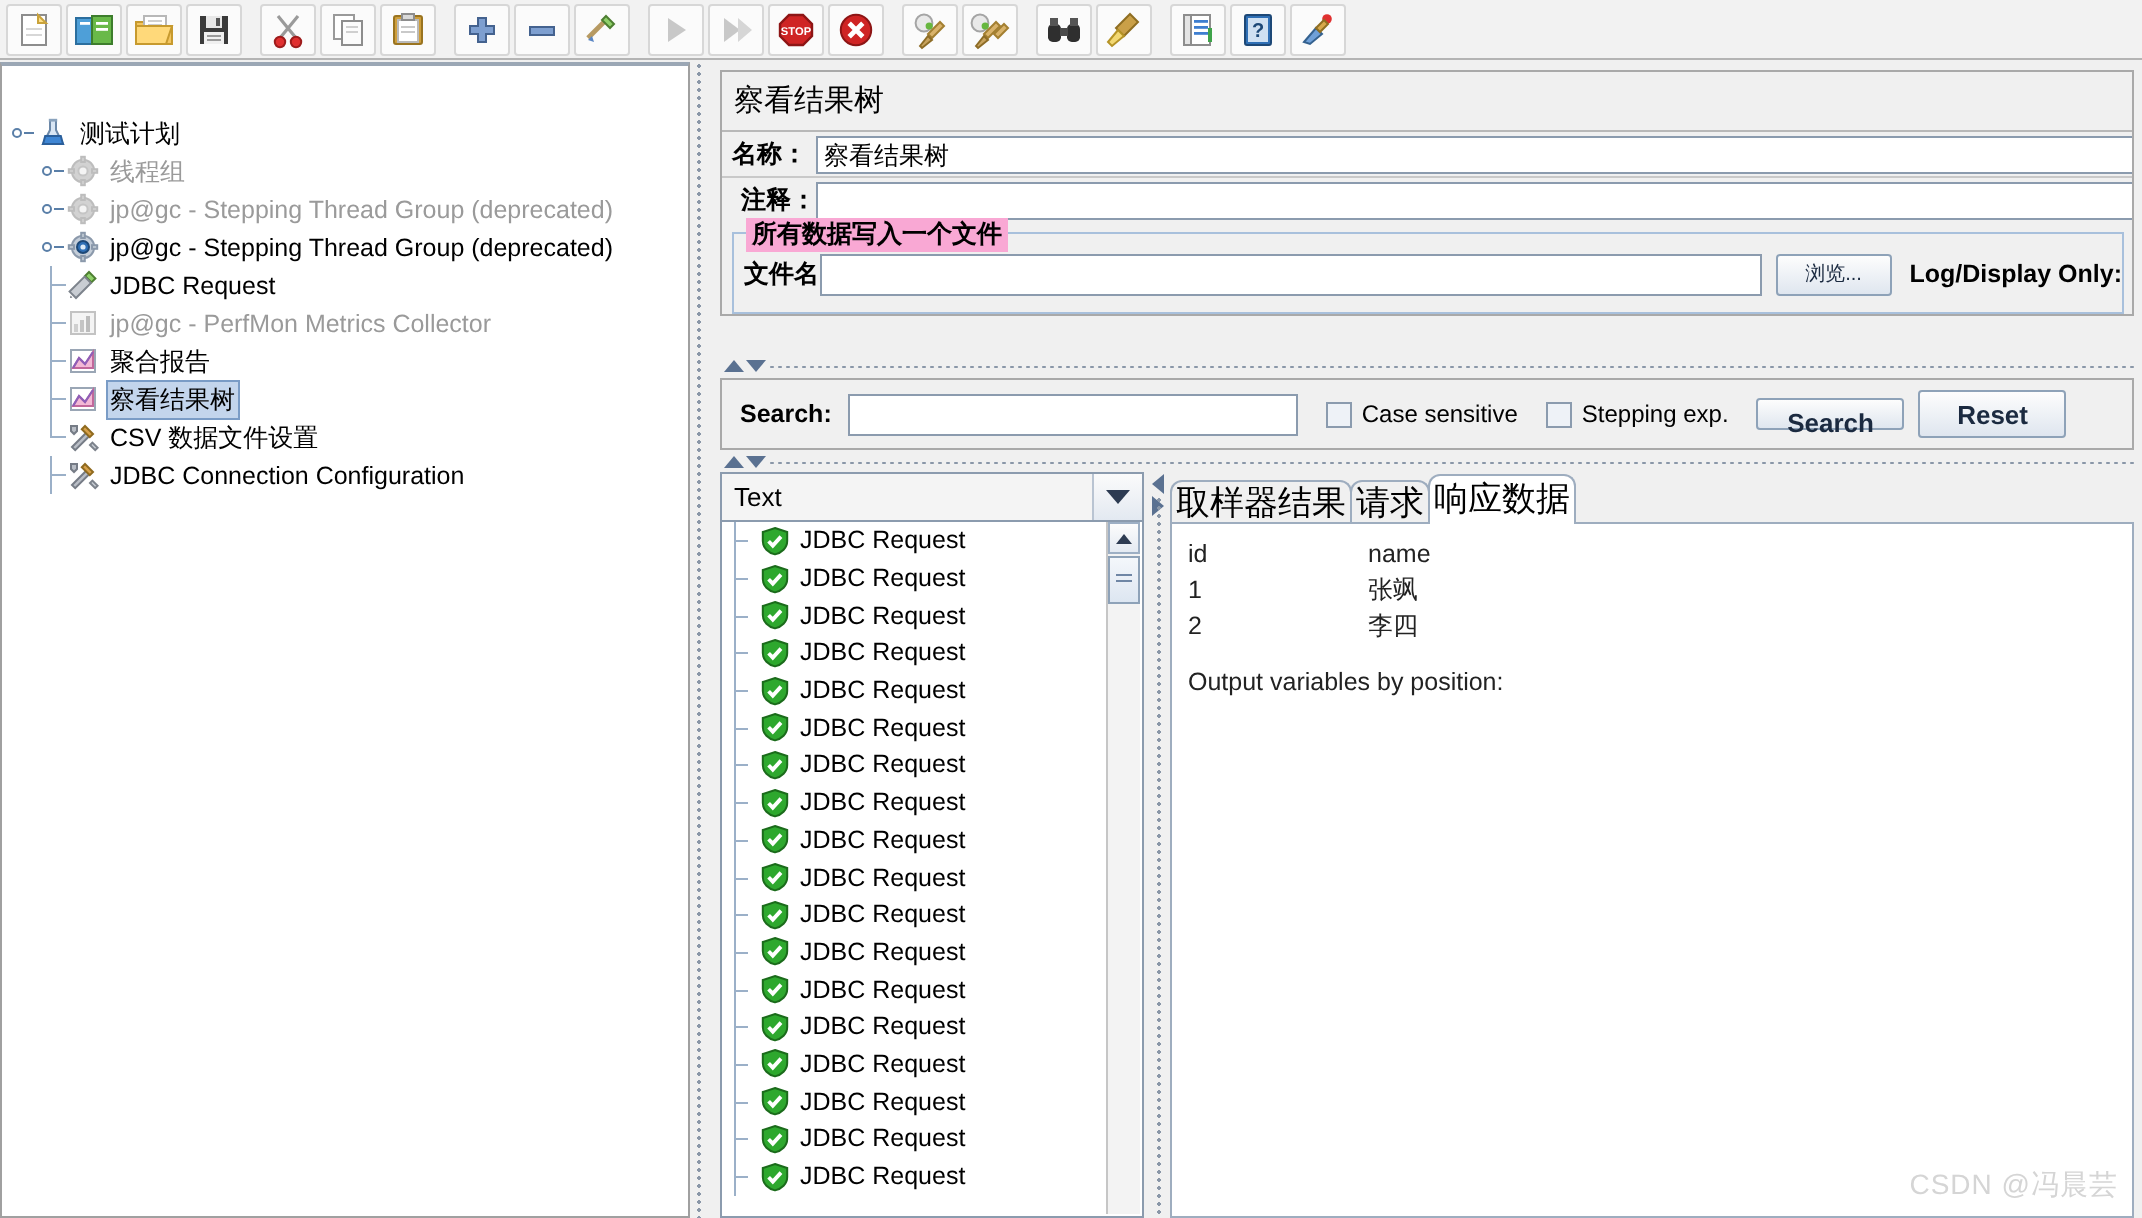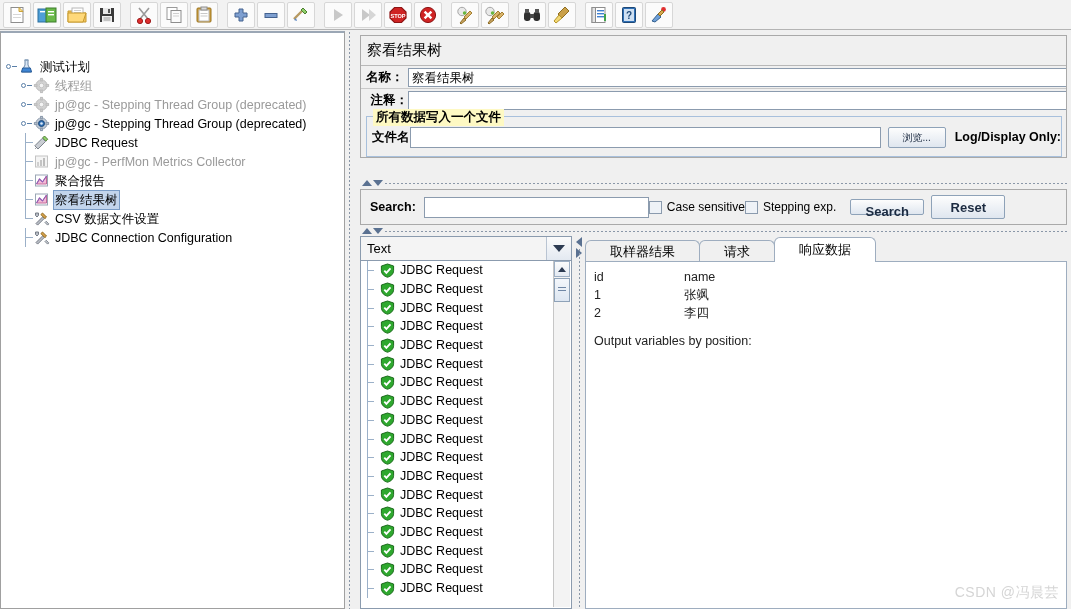--- a/index.html
+++ b/index.html
@@ -195,21 +195,21 @@
 
   .group-box {
     margin: 5px 4px 0 5px;
     border: 1px solid #a8c0dc;
     position: relative;
     padding: 8px 0 7px 0;
   }
   .group-legend {
     position: absolute;
     top: -8px; left: 6px;
-    background: #fef9c3;
+    background: #f9a8d4;
     padding: 0 3px;
     font-size: 12.5px;
     font-weight: bold;
   }
   .file-row {
     display: flex;
     align-items: center;
     padding: 0 0 0 5px;
     height: 24px;
   }
@@ -289,21 +289,21 @@
     align-items: center;
     padding-left: 9px;
   }
   .search-lbl { font-size: 12.5px; font-weight: bold; margin-right: 8px; }
   .search-input {
     width: 225px; height: 21px;
     background: #ffffff;
     border: 1px solid #8b9bae;
     box-sizing: border-box;
   }
-  .chk-wrap { display: flex; align-items: center; }
+  .chk-wrap { display: flex; align-items: center; margin-left: 14px; }
   .chk {
     width: 13px; height: 13px;
     border: 1px solid #8b9bae;
     background: #eef2f7;
     box-sizing: border-box;
     margin-right: 5px;
   }
   .chk-lbl { font-size: 12px; }
   .search-btn { margin-left: 14px; width: 74px; height: 16px; font-weight: bold; line-height: 17px; font-size: 13px;}
   .reset-btn { margin-left: 7px; width: 74px; height: 24px; font-weight: bold; line-height: 17px; font-size: 13px;}
@@ -430,22 +430,22 @@
   }
   .tabbar {
     position: absolute;
     left: 0; top: 0;
     height: 26px;
     display: flex;
     align-items: flex-end;
   }
   .tab {
     height: 22px;
-    padding: 0 24px;
-    font-size: 13px;
+    padding: 0 2px;
+    font-size: 17px;
     line-height: 21px;
     background: #f0f0f0;
     border: 1px solid #9eadbf;
     border-bottom: none;
     border-top-left-radius: 6px;
     border-top-right-radius: 6px;
     margin-right: -1px;
     box-sizing: border-box;
     white-space: nowrap;
   }

